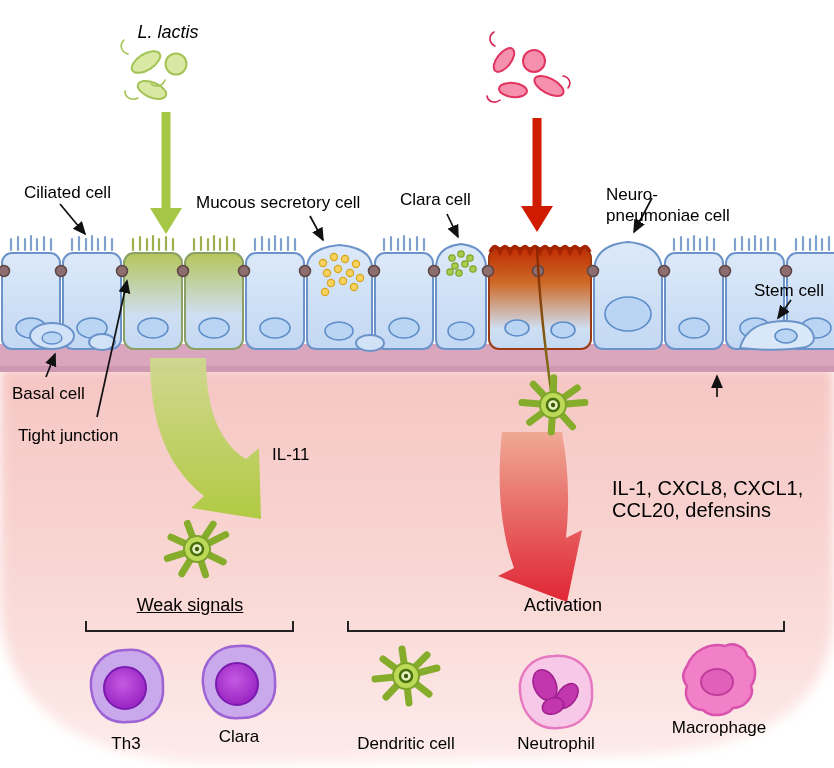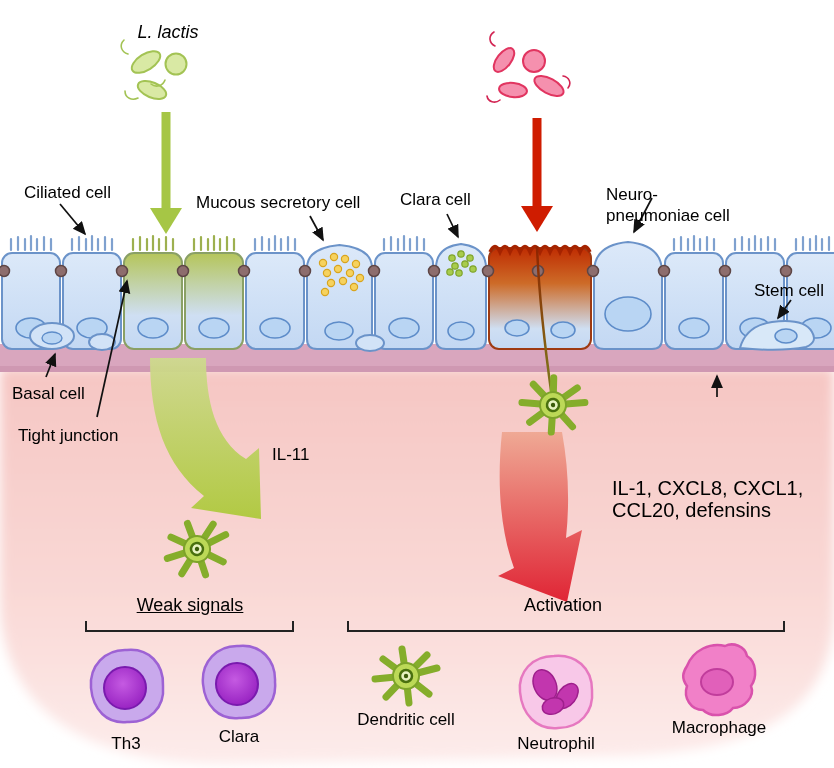--- a/index.html
+++ b/index.html
@@ -284,17 +284,17 @@
 <div class="lbl sm" style="left:612px;top:477px;">
   <div>IL-1, CXCL8, CXCL1,</div>
   <div>CCL20, defensins</div>
 </div>
 
 <div class="lbl big ctr" style="left:190px;top:595px;text-decoration:underline;">Weak signals</div>
 <div class="lbl big ctr" style="left:563px;top:595px;">Activation</div>
 
 <div class="lbl ctr" style="left:126px;top:733px;">Th3</div>
 <div class="lbl ctr" style="left:239px;top:726px;">Clara</div>
-<div class="lbl ctr" style="left:406px;top:709px;">Dendritic cell</div>
+<div class="lbl ctr" style="left:406px;top:733px;">Dendritic cell</div>
 <div class="lbl ctr" style="left:556px;top:733px;">Neutrophil</div>
 <div class="lbl ctr" style="left:719px;top:717px;">Macrophage</div>
 
 </div>
 
 </body></html>

